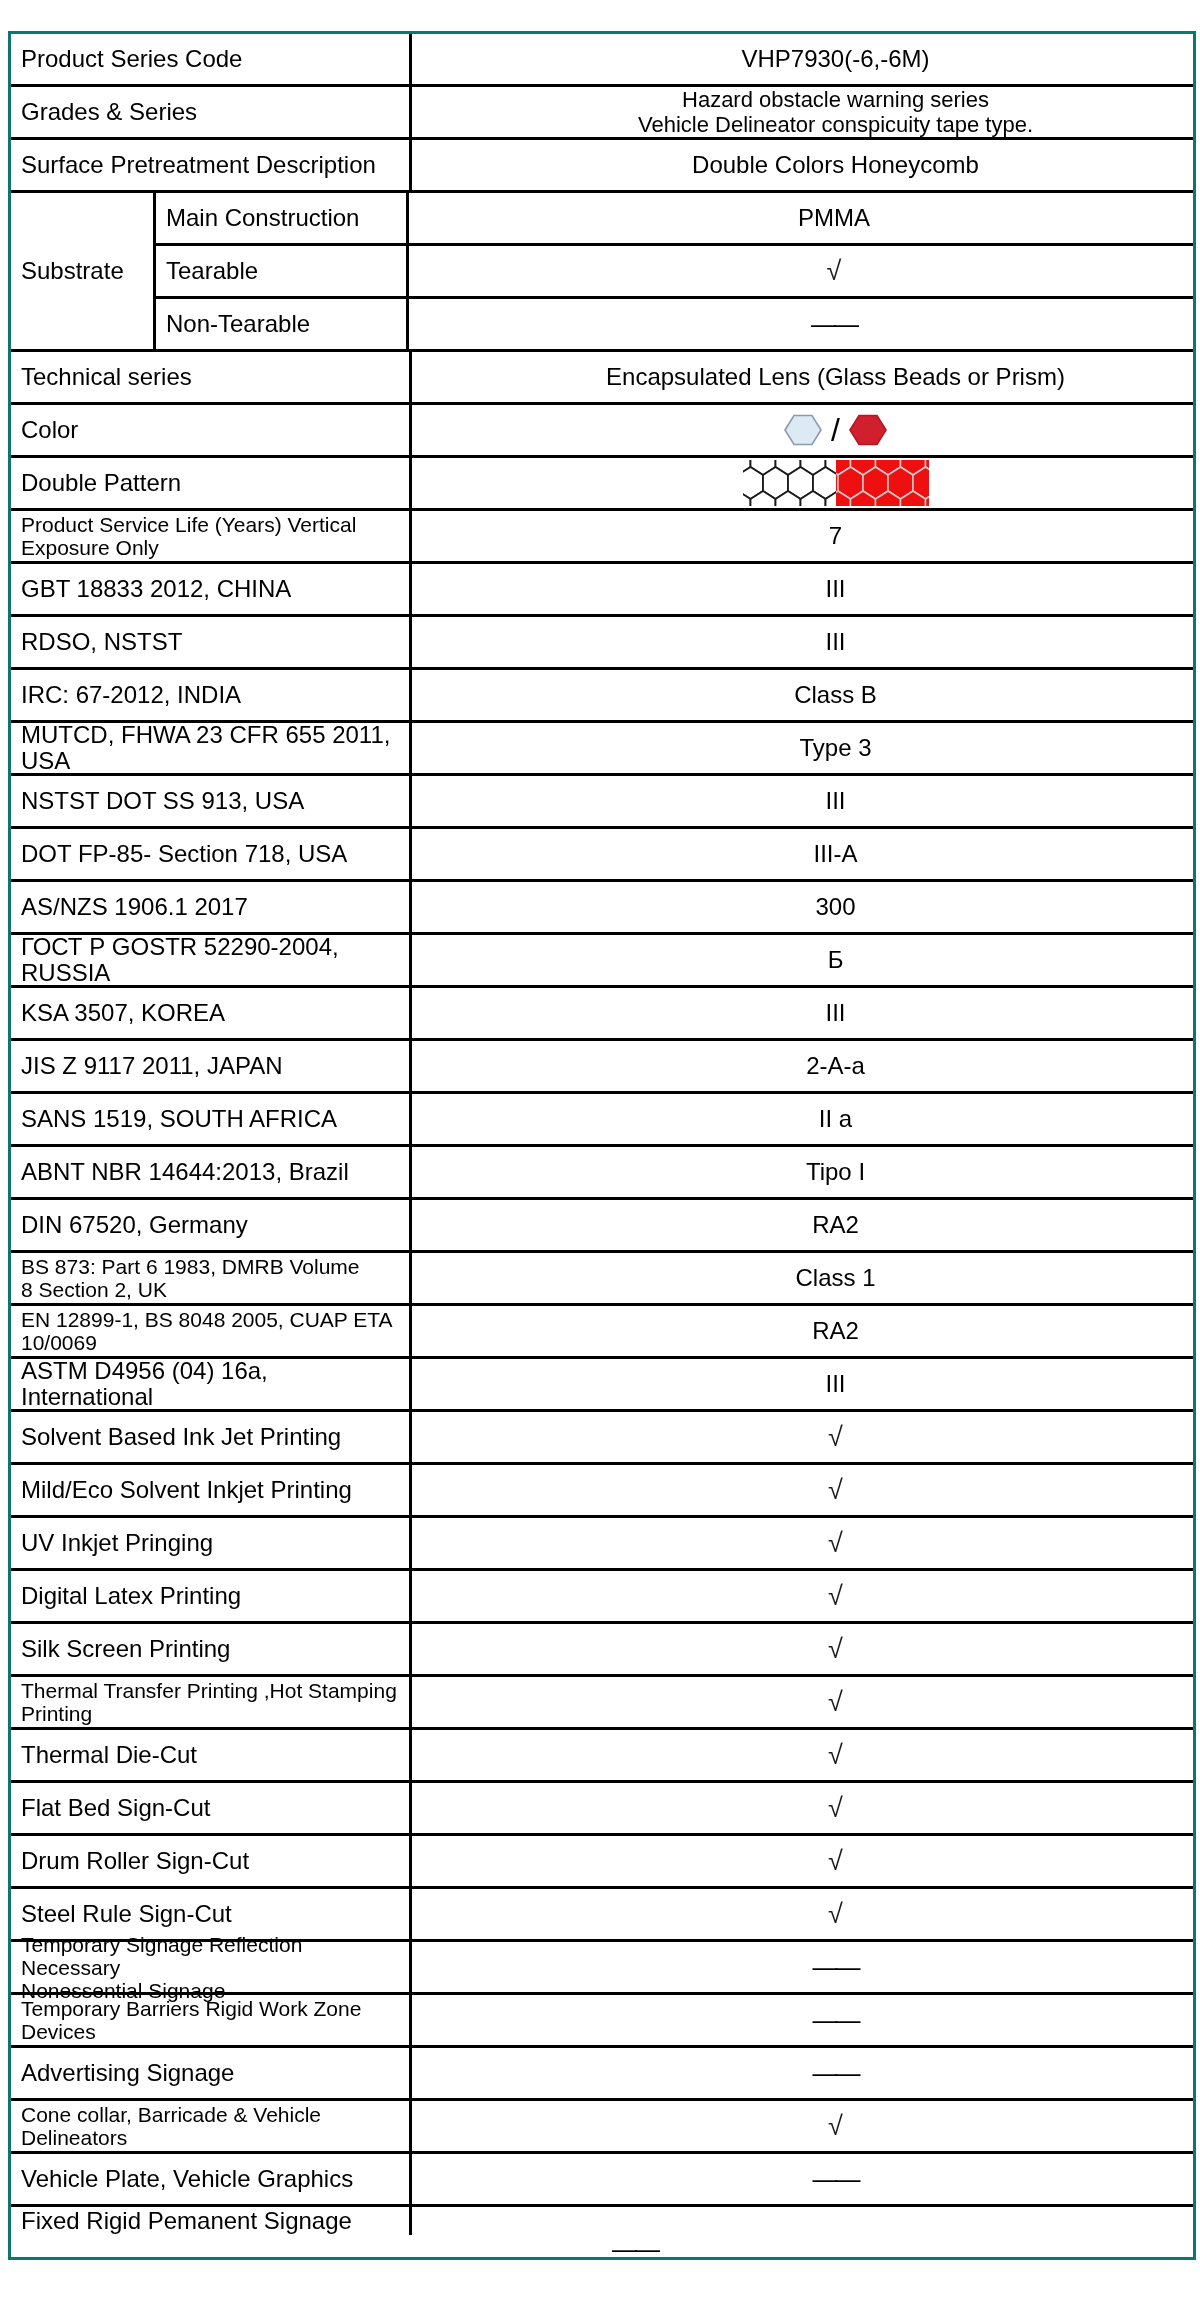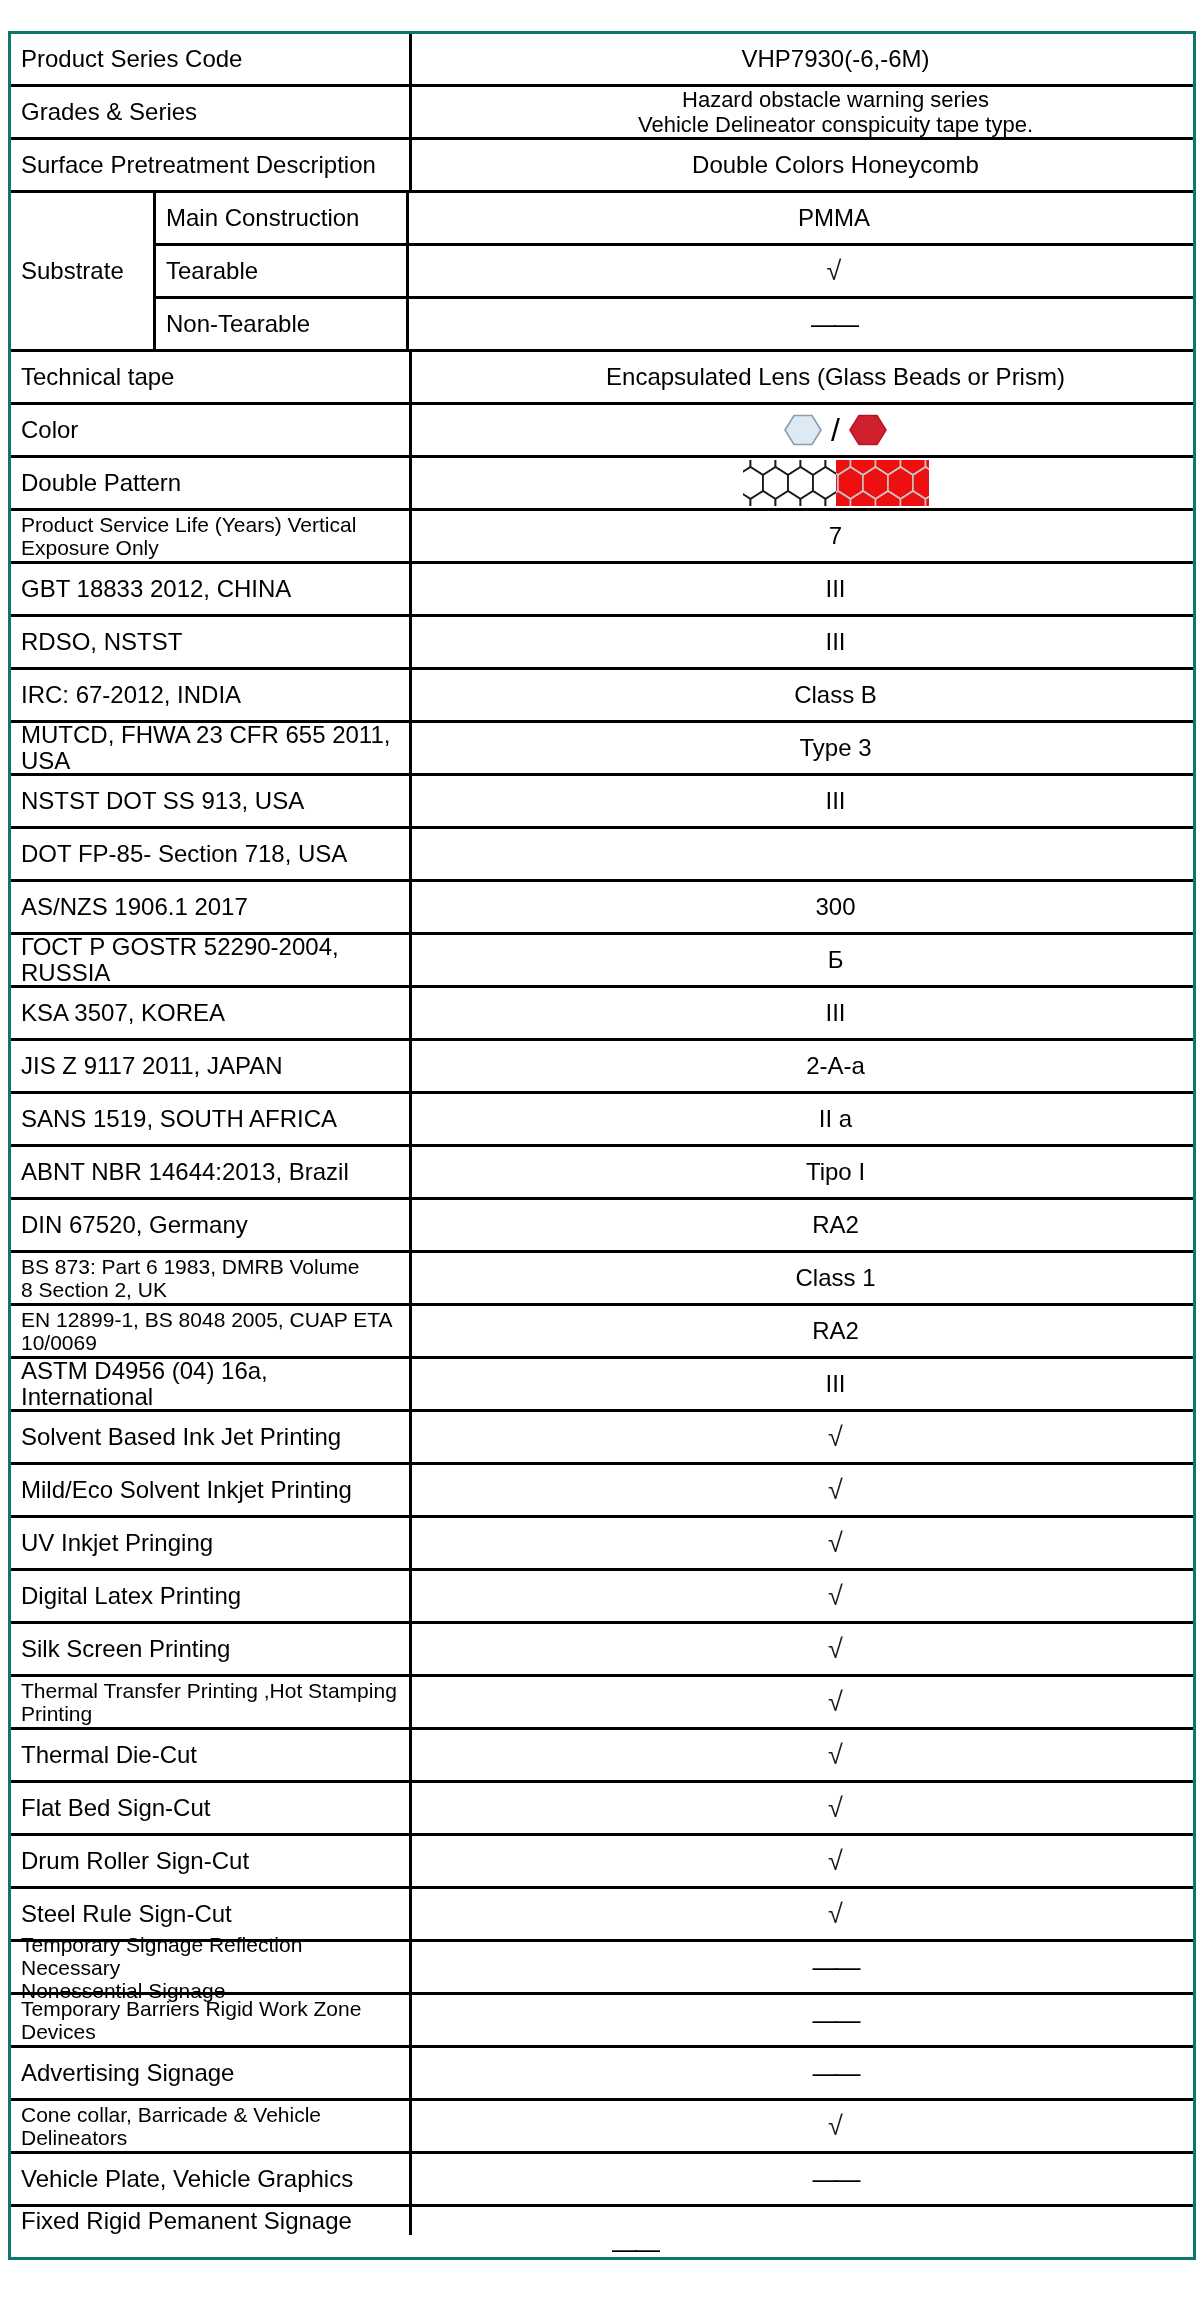--- a/index.html
+++ b/index.html
@@ -86,21 +86,21 @@
         </div>
         <div class="sub-row">
           <div class="cell sub-label">Non-Tearable</div>
           <div class="cell value">
             <span class="dash">——</span>
           </div>
         </div>
       </div>
     </div>
     <div class="row">
-      <div class="cell label">Technical tape</div>
+      <div class="cell label">Technical series</div>
       <div class="cell value">
         <span class="vt">Encapsulated Lens (Glass Beads or Prism)</span>
       </div>
     </div>
     <div class="row">
       <div class="cell label">Color</div>
       <div class="cell value">
         <svg width="38" height="32" viewBox="0 0 38 32" class="hex-icon">
           <polygon points="1,16 10,1.5 28,1.5 37,16 28,30.5 10,30.5" fill="#dde9f3" stroke="#8a9cb0" stroke-width="1.6"></polygon>
         </svg>
@@ -217,20 +217,23 @@
       </div>
     </div>
     <div class="row">
       <div class="cell label">NSTST DOT SS 913, USA</div>
       <div class="cell value">
         <span class="vt">III</span>
       </div>
     </div>
     <div class="row">
       <div class="cell label">DOT FP-85- Section 718, USA</div>
+      <div class="cell value">
+        <span class="vt">III-A</span>
+      </div>
     </div>
     <div class="row">
       <div class="cell label">AS/NZS 1906.1 2017</div>
       <div class="cell value">
         <span class="vt">300</span>
       </div>
     </div>
     <div class="row">
       <div class="cell label">ГОСТ Р GOSTR 52290-2004, RUSSIA</div>
       <div class="cell value">

